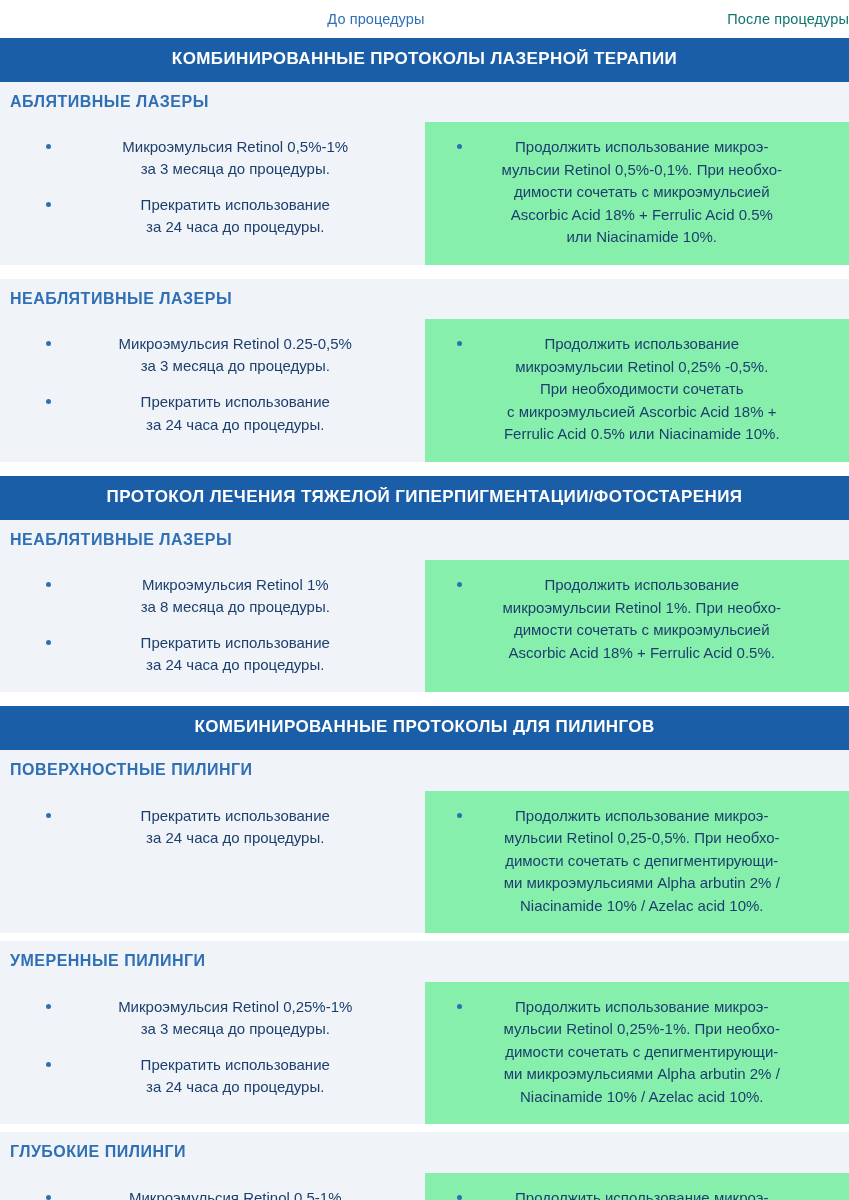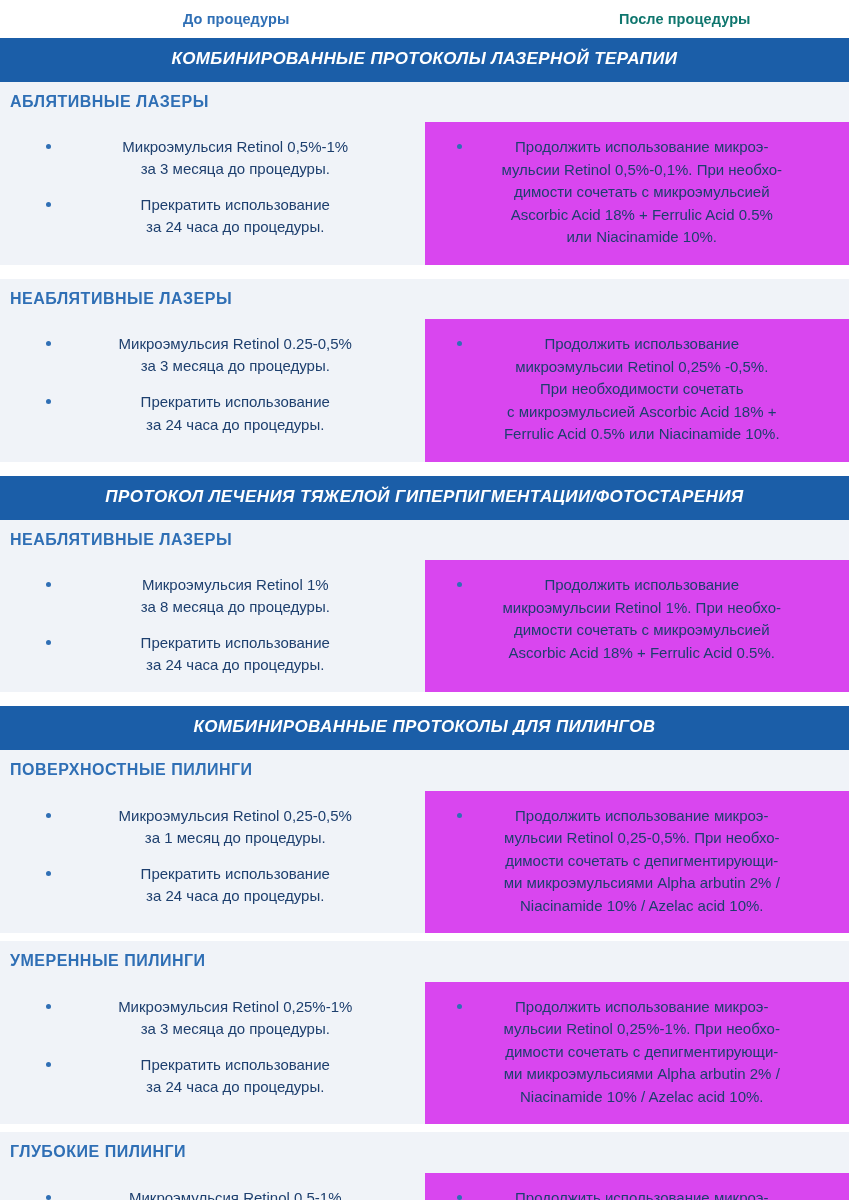--- a/index.html
+++ b/index.html
@@ -20,43 +20,41 @@
   }
 
   
   .col-heads {
     display: flex;
     height: 38px;
     align-items: center;
   }
   .col-heads .ch {
     flex: 0 0 50%;
-    text-align: center;
+    text-align: right;
     font-size: 14.5px;
-    font-weight: bold;
+    font-weight: normal;
     color: #2f6fb5;
     letter-spacing: .1px;
-    padding-left: 24px;
   }
   .col-heads .ch.right {
     color: #0f766e;
   }
 
   
   .banner {
     background: #1b5ea8;
     color: #ffffff;
     text-align: center;
     font-weight: bold;
     font-size: 17px;
     letter-spacing: .4px;
     padding: 12px 10px 13px 10px;
     text-transform: uppercase;
     line-height: 1.1;
-    font-style: italic;
   }
 
   
   .subhead {
     background: #f0f3f8;
     color: #2f6fb5;
     text-align: left;
     font-weight: bold;
     font-size: 16px;
     letter-spacing: .5px;
@@ -74,21 +72,21 @@
     flex: 0 0 50%;
     box-sizing: border-box;
     padding: 14px 22px 16px 30px;
   }
   .row .cell.left {
     background: #f0f3f8;
     padding-left: 44px;
     padding-right: 16px;
   }
   .row .cell.right {
-    background: #d946ef;
+    background: #86efac;
     padding-left: 30px;
     padding-right: 38px;
   }
 
   ul.bl {
     margin: 0;
     padding: 0;
     list-style: none;
     text-align: center;
   }
@@ -205,22 +203,20 @@
   </div>
 
   <div class="gap"></div>
 
   <div class="banner">КОМБИНИРОВАННЫЕ ПРОТОКОЛЫ ДЛЯ ПИЛИНГОВ</div>
 
   <div class="subhead">ПОВЕРХНОСТНЫЕ ПИЛИНГИ</div>
   <div class="row">
     <div class="cell left">
       <ul class="bl">
-        <li>Микроэмульсия Retinol 0,25-0,5%
-за 1 месяц до процедуры.</li>
         <li>Прекратить использование
 за 24 часа до процедуры.</li>
       </ul>
     </div>
     <div class="cell right">
       <ul class="bl">
         <li>Продолжить использование микроэ-
 мульсии Retinol 0,25-0,5%. При необхо-
 димости сочетать с депигментирующи-
 ми микроэмульсиями Alpha arbutin 2% /

